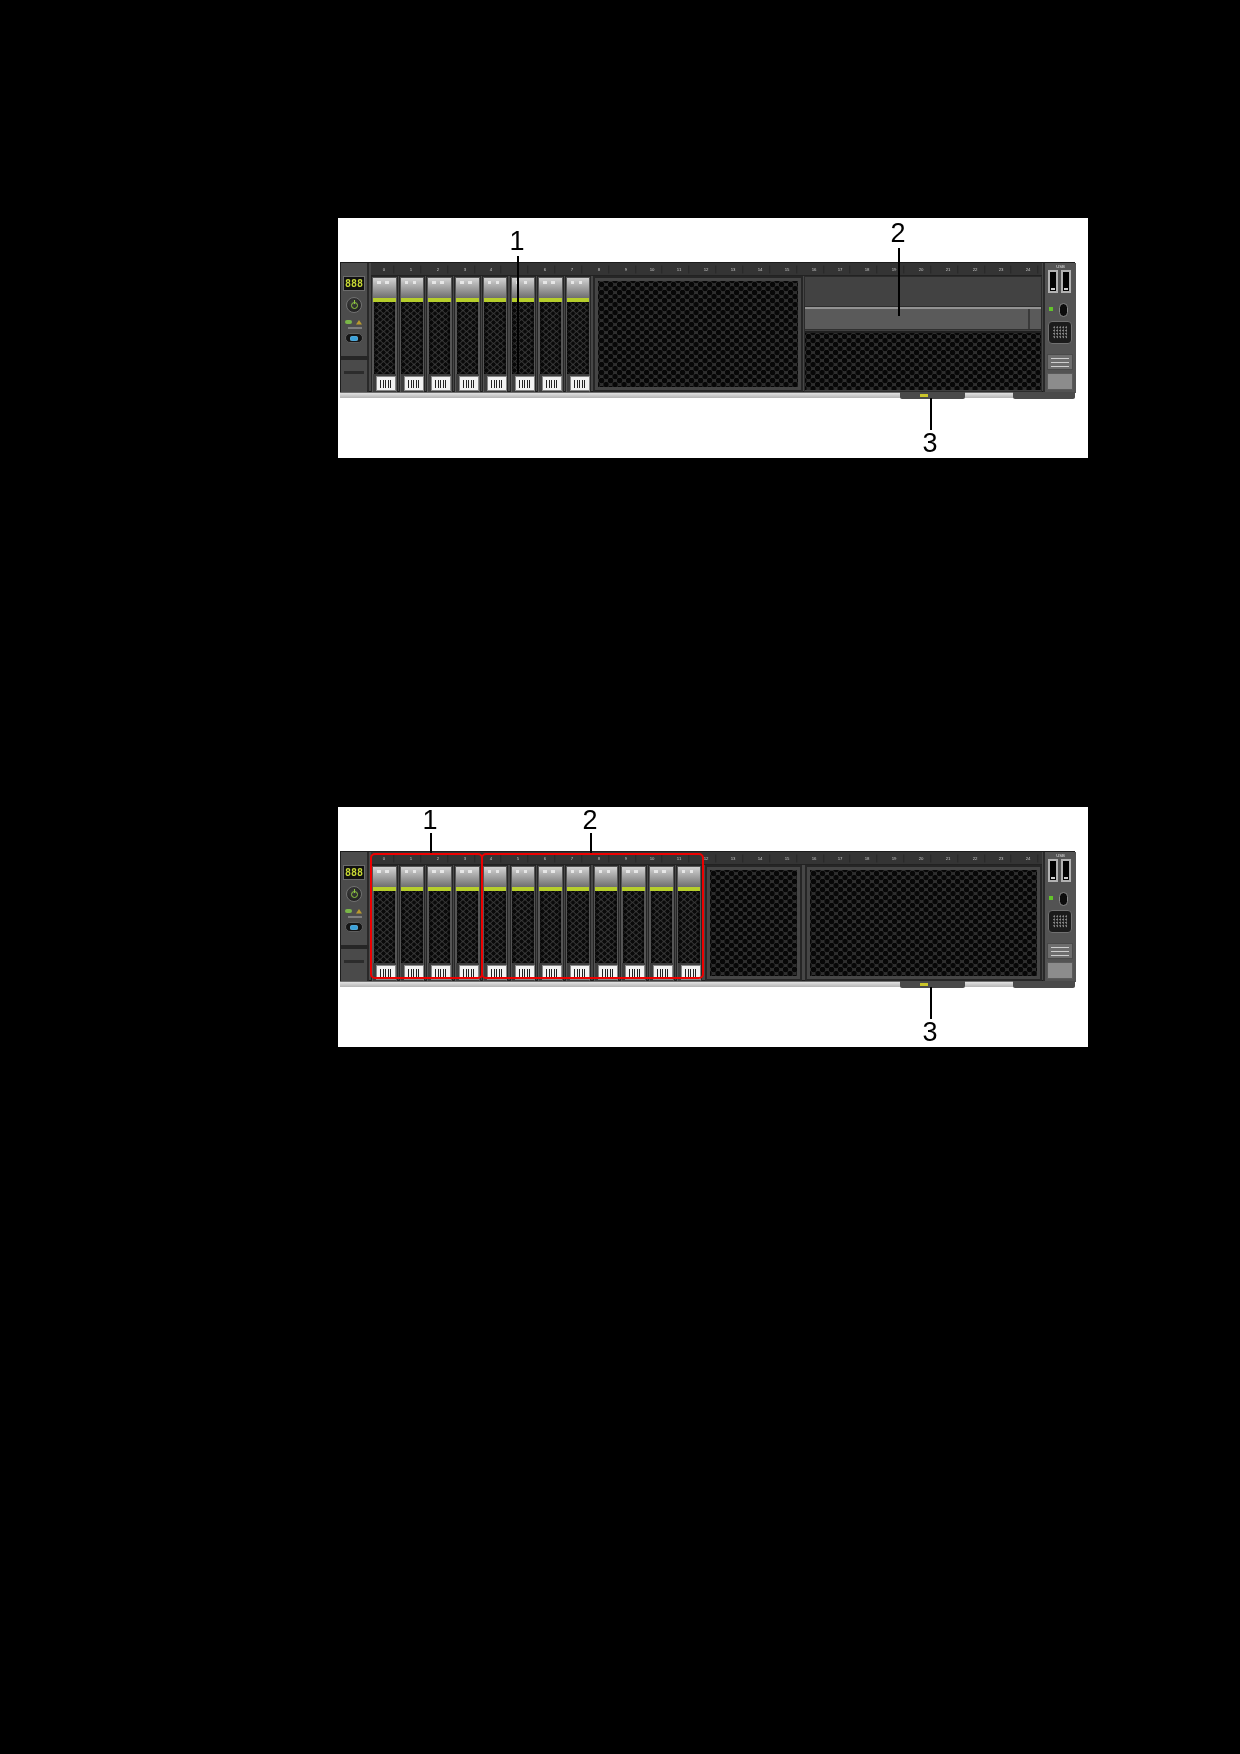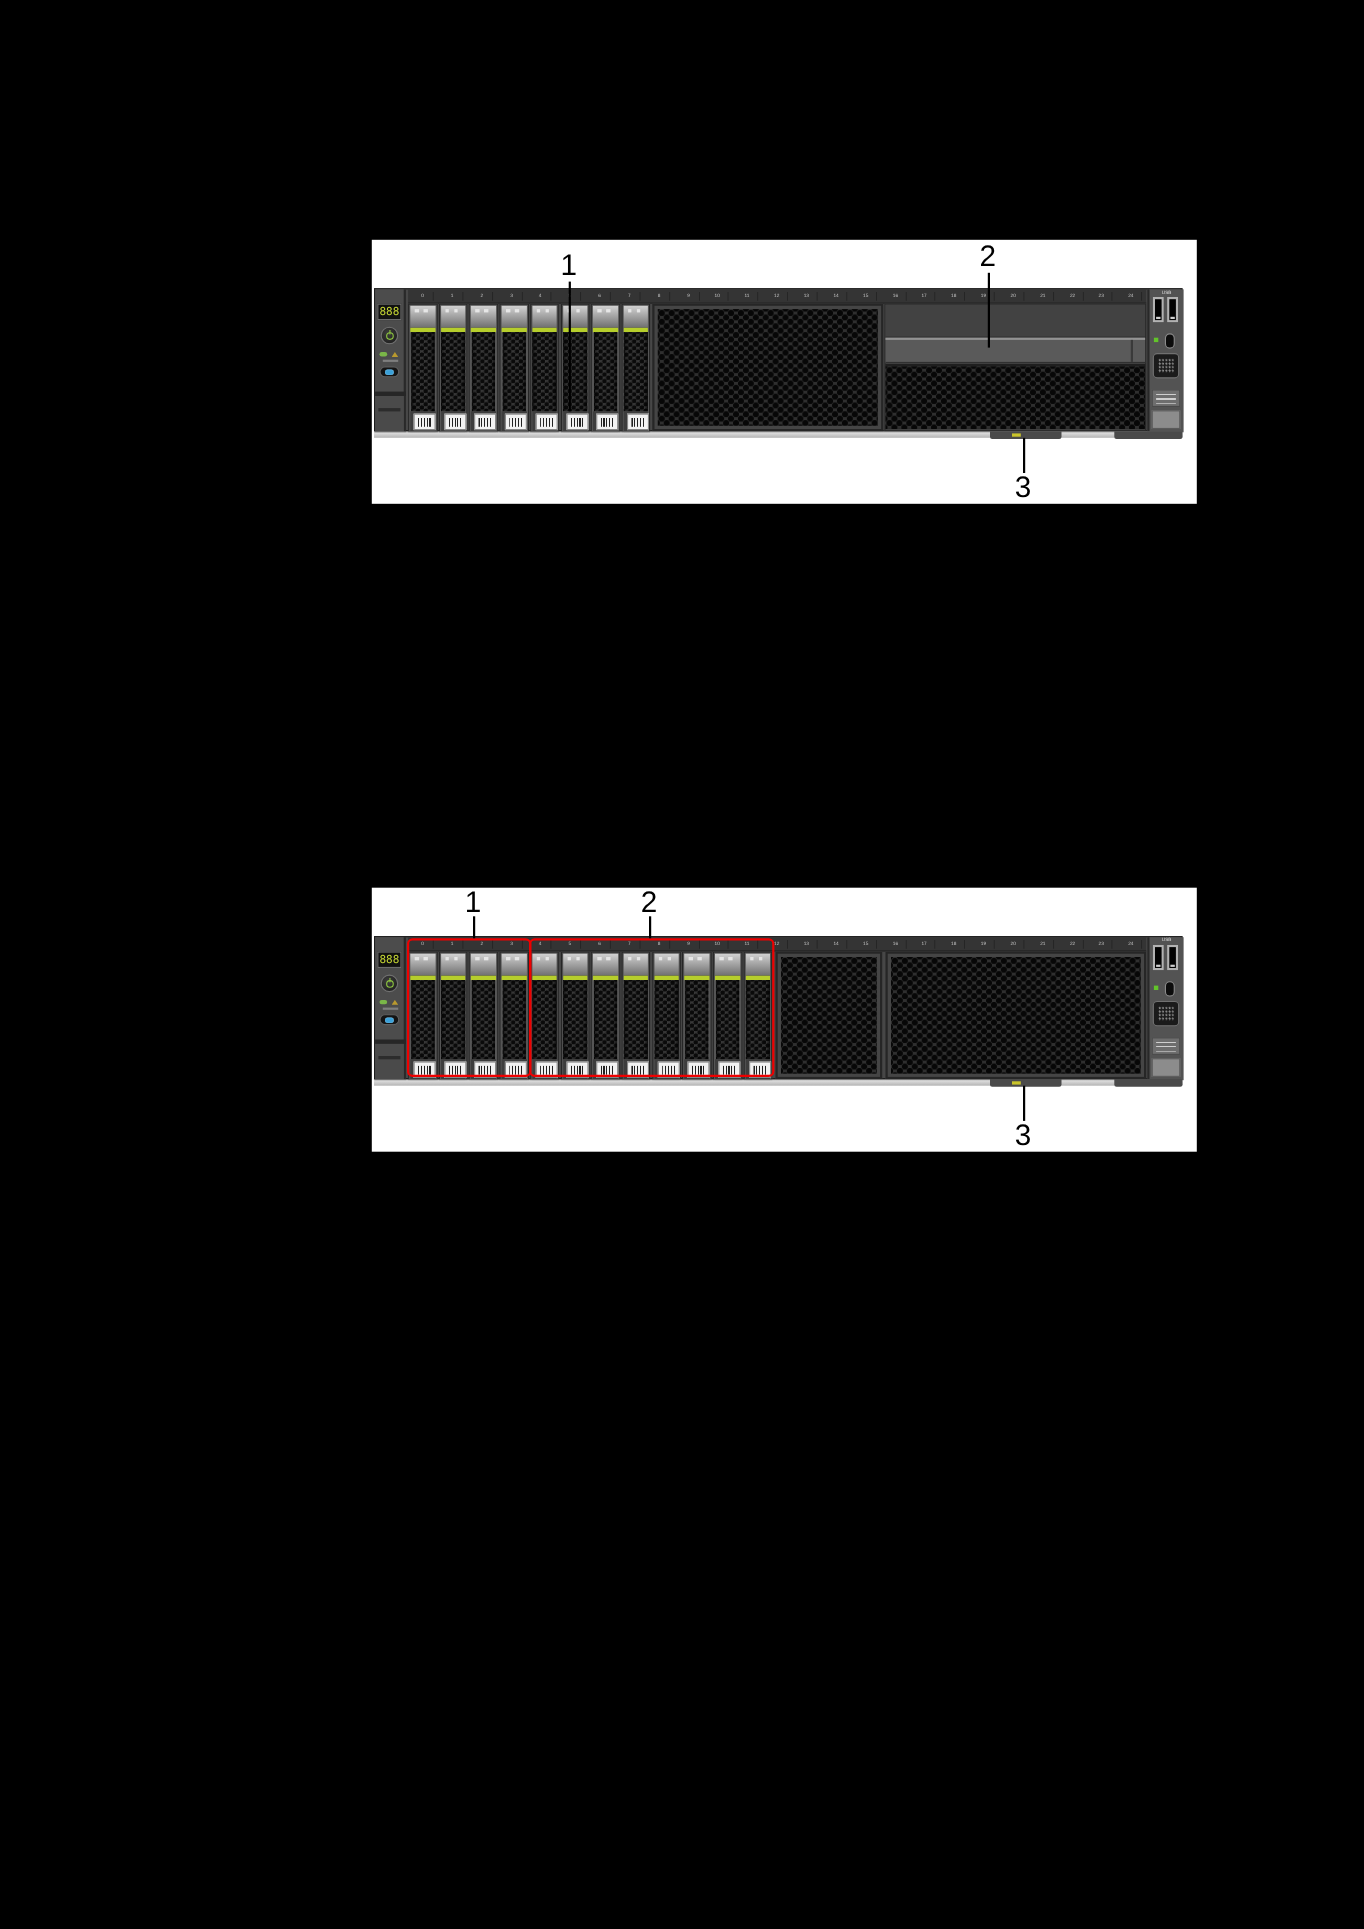--- a/index.html
+++ b/index.html
@@ -33,21 +33,21 @@
   }
   
   .ear{
     position:absolute;left:0;top:0;width:28px;height:130px;
     background:#4c4c4c;border-right:2px solid #292929;box-sizing:border-box;
   }
   .lcd{
     position:absolute;left:2px;top:13px;width:22px;height:15px;
     background:#111;border:1px solid #6b6b6b;
     color:#c8d934;font-family:"DejaVu Sans Mono",monospace;
-    font-weight:normal;font-size:10px;line-height:14px;text-align:center;
+    font-weight:bold;font-size:10px;line-height:14px;text-align:center;
     letter-spacing:0;box-sizing:border-box;
   }
   .pwr{
     position:absolute;left:5px;top:34px;width:16px;height:16px;border-radius:50%;
     background:radial-gradient(circle at 40% 35%, #3d3d3d, #181818);
     border:1px solid #707070;box-sizing:border-box;
   }
   .pwr-ring{
     position:absolute;left:3.5px;top:4px;width:7px;height:7px;border-radius:50%;
     border:1.6px solid #8dc63f;box-sizing:border-box;

